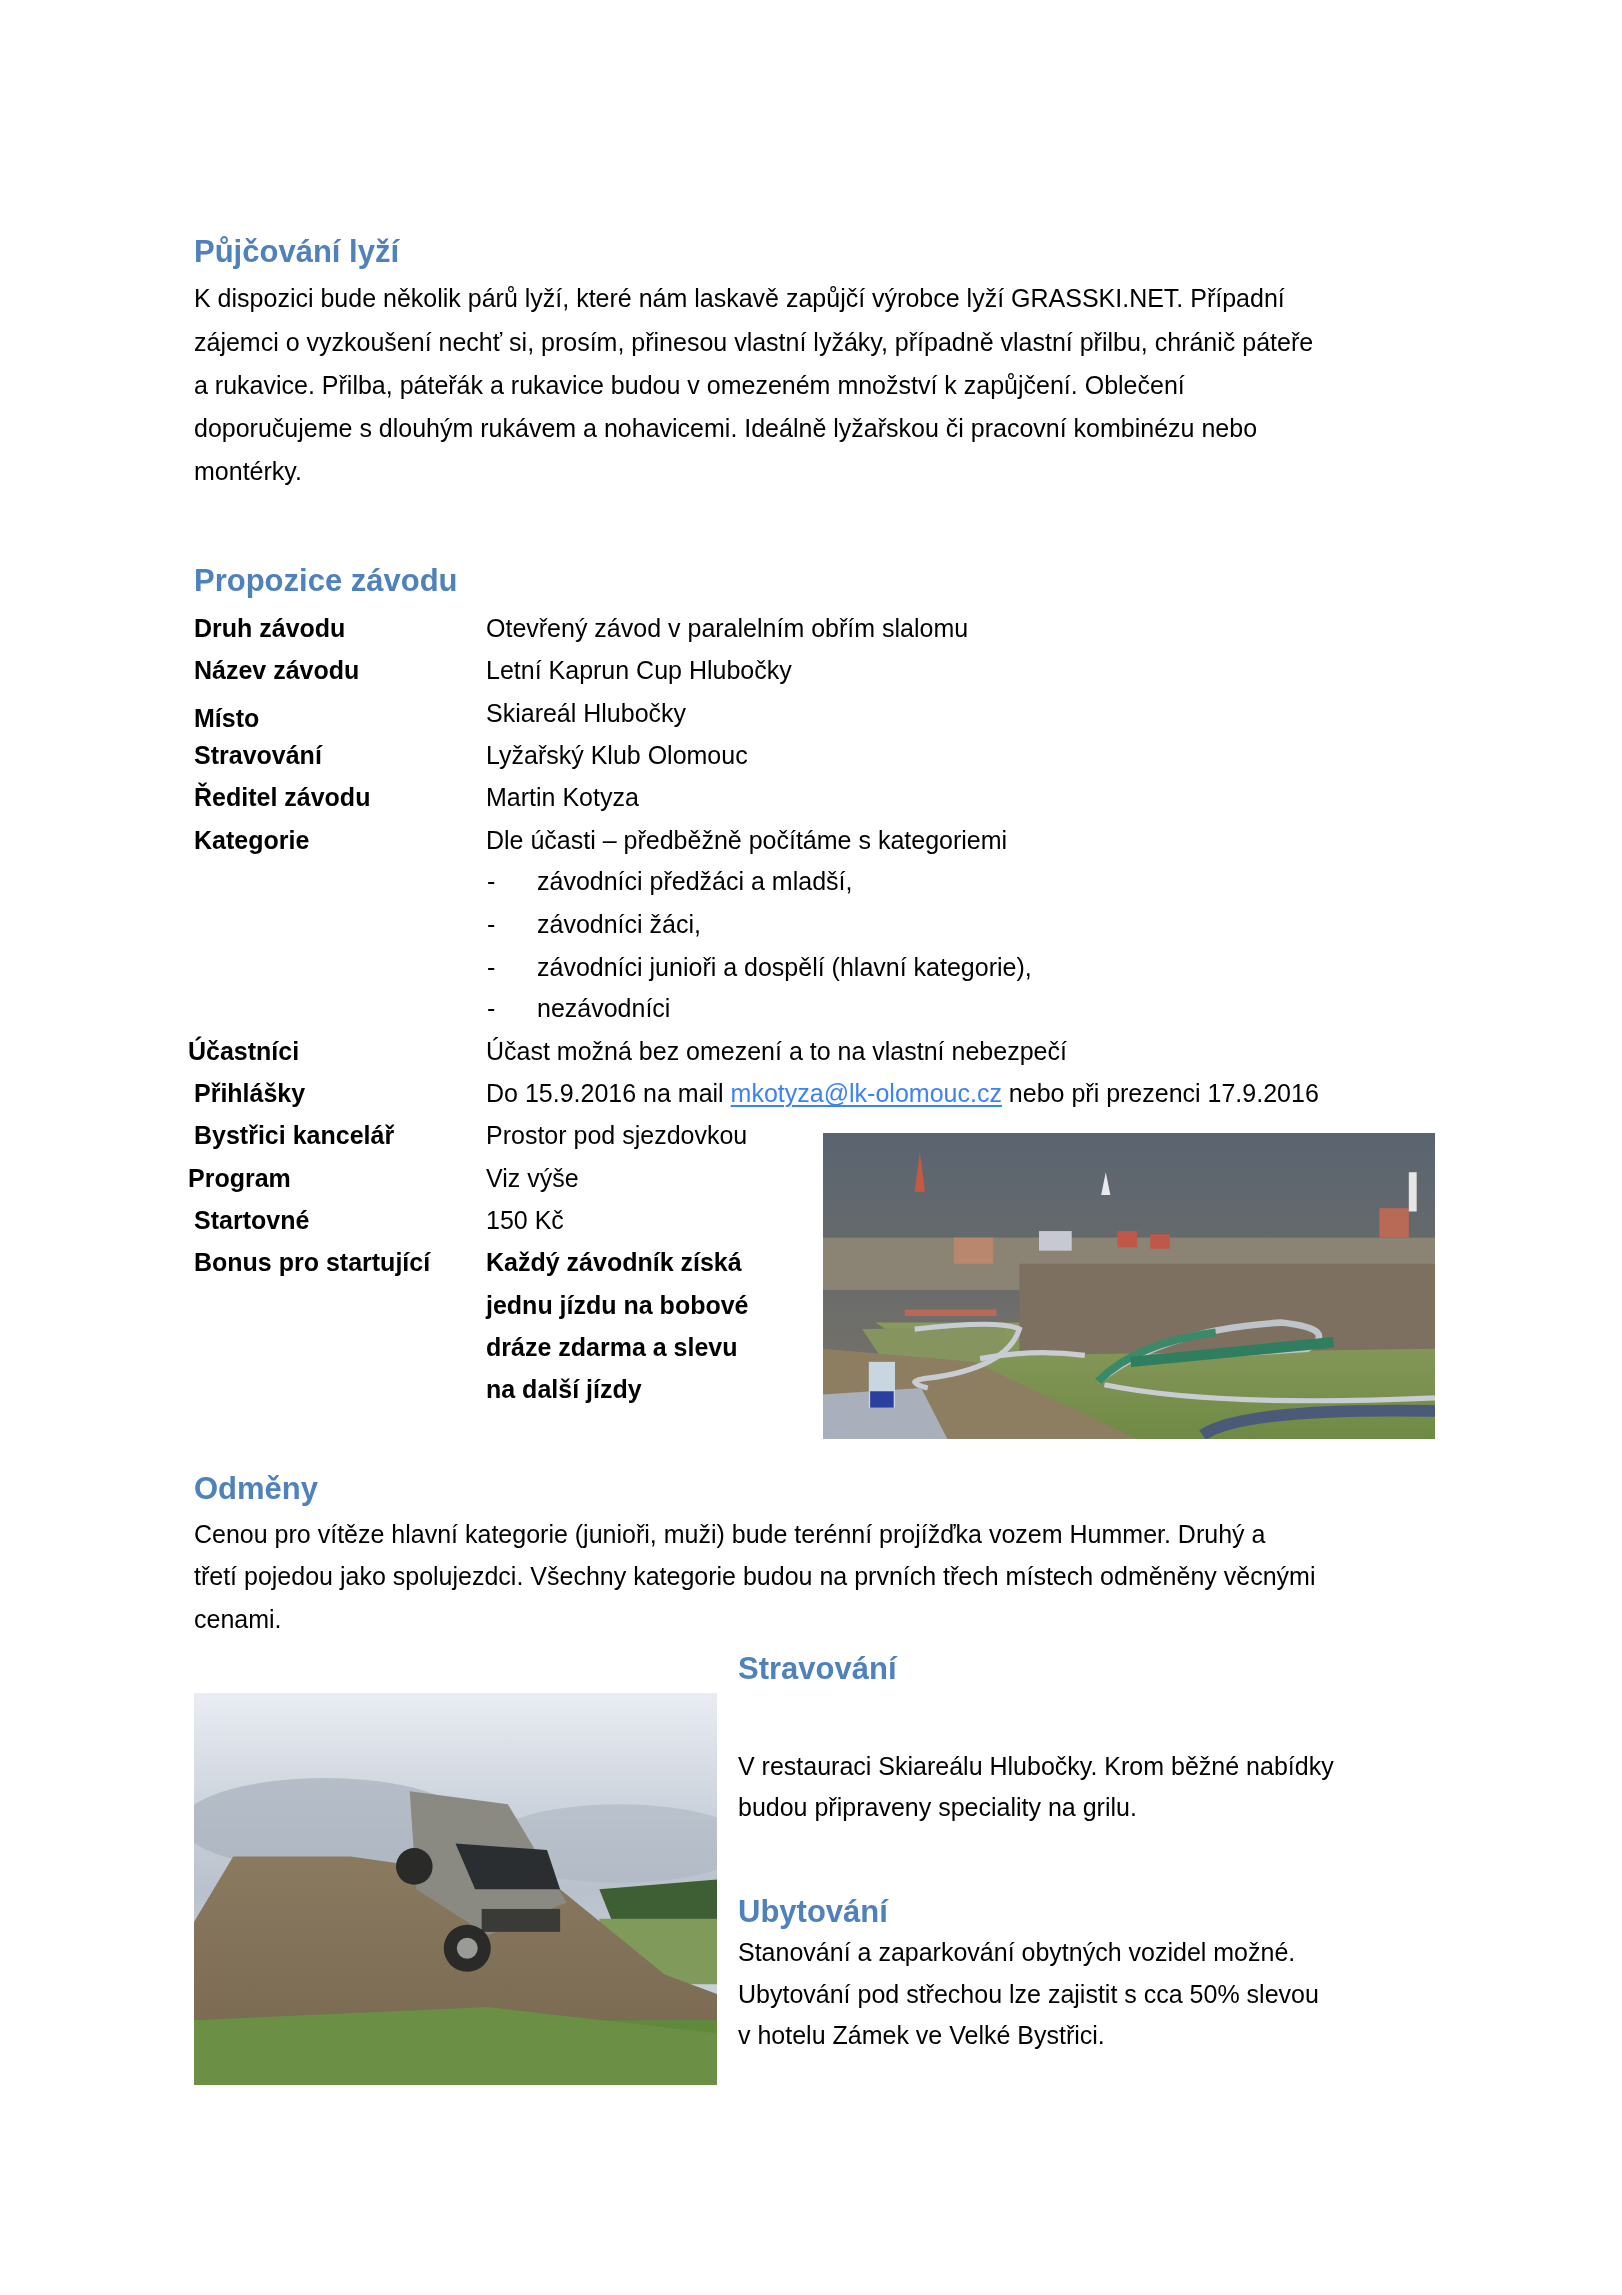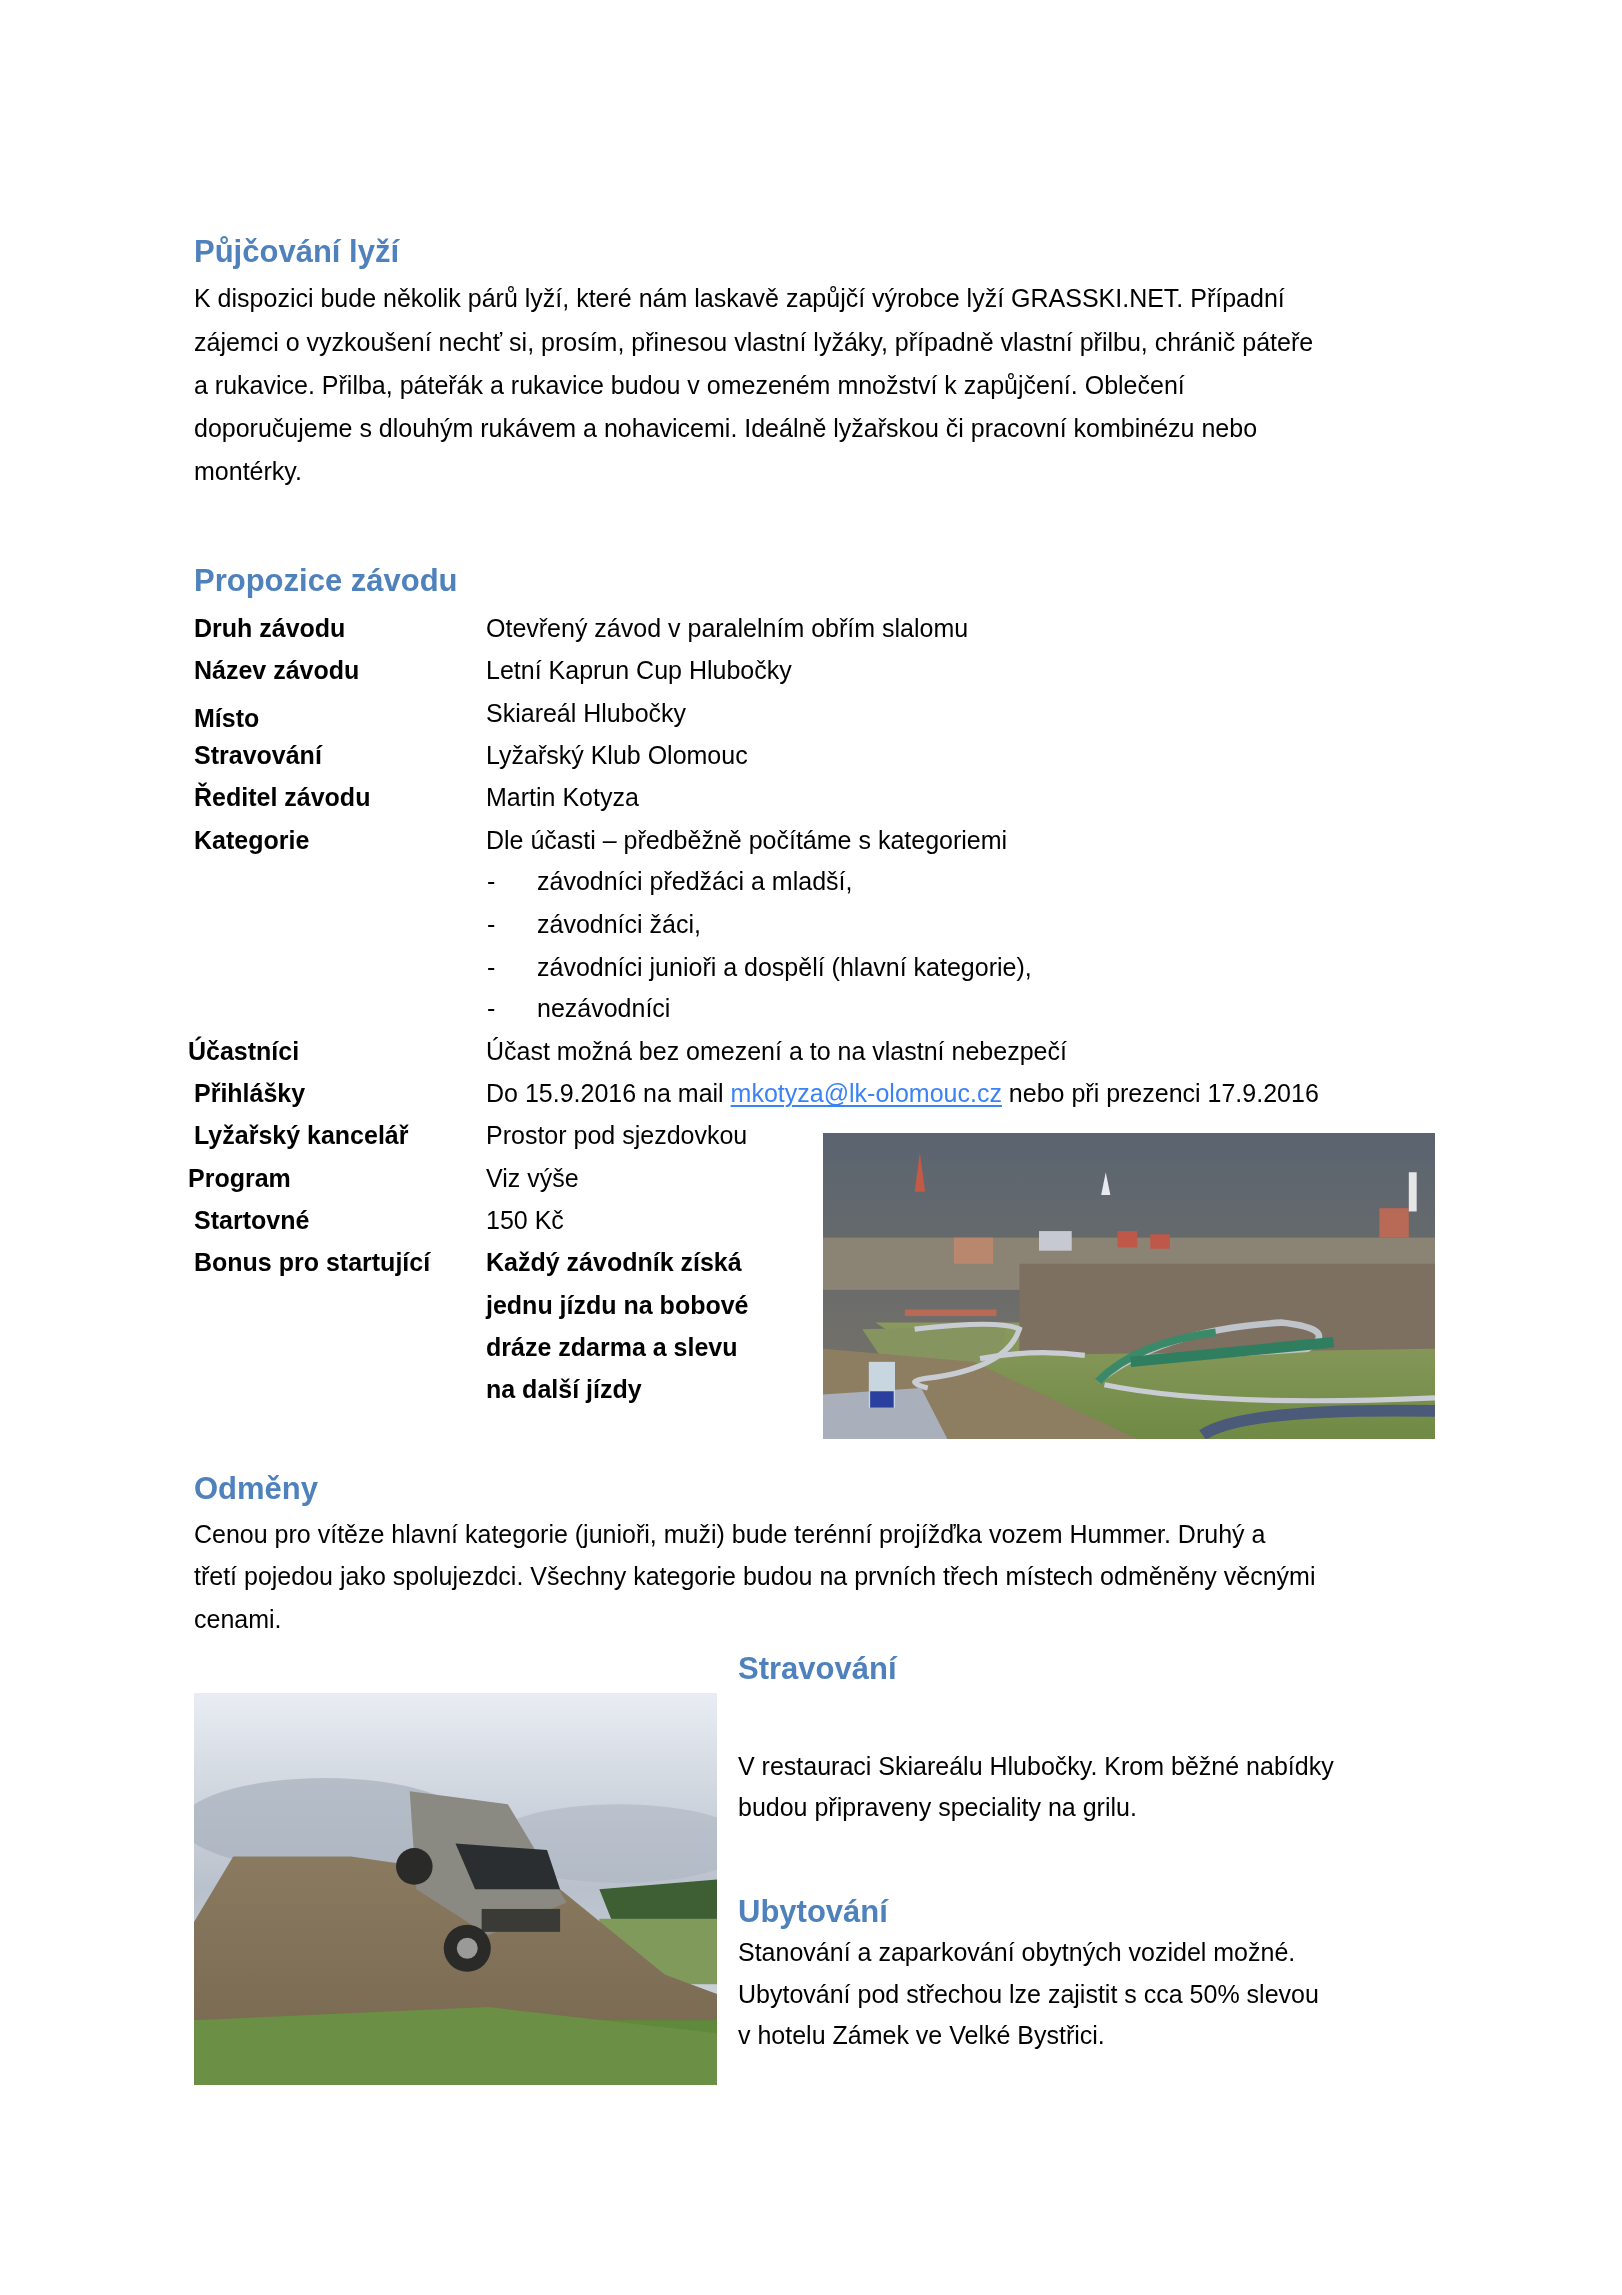--- a/index.html
+++ b/index.html
@@ -60,21 +60,21 @@
     <div class="abs t" style="left:487px; top:987px;">-</div>
     <div class="abs t" style="left:537px; top:987px;">nezávodníci</div>
   </div>
 
   <div class="abs t b" style="left:188px; top:1030px;">Účastníci</div>
   <div class="abs t" style="left:486px; top:1030px;">Účast možná bez omezení a to na vlastní nebezpečí</div>
 
   <div class="abs t b" style="left:194px; top:1072px;">Přihlášky</div>
   <div class="abs t" style="left:486px; top:1072px;"><span>Do 15.9.2016 na mail </span><a class="link">mkotyza@lk-olomouc.cz</a><span> nebo při prezenci 17.9.2016</span></div>
 
-  <div class="abs t b" style="left:194px; top:1114px;">Lyžařský kancelář</div>
+  <div class="abs t b" style="left:194px; top:1114px;">Bystřici kancelář</div>
   <div class="abs t" style="left:486px; top:1114px;">Prostor pod sjezdovkou</div>
 
   <div class="abs t b" style="left:188px; top:1157px;">Program</div>
   <div class="abs t" style="left:486px; top:1157px;">Viz výše</div>
 
   <div class="abs t b" style="left:194px; top:1199px;">Startovné</div>
   <div class="abs t" style="left:486px; top:1199px;">150 Kč</div>
 
   <div class="abs t b" style="left:194px; top:1241px;">Bonus pro startující</div>
   <div class="abs t b" style="left:486px; top:1241px;">Každý závodník získá</div>

